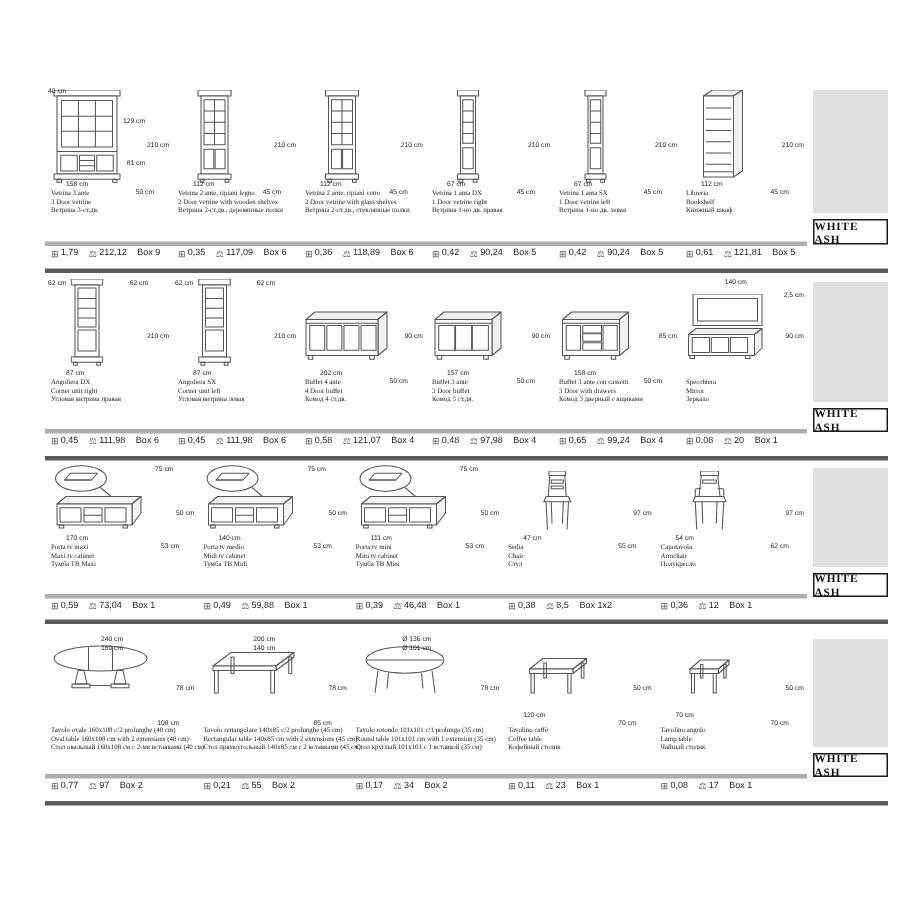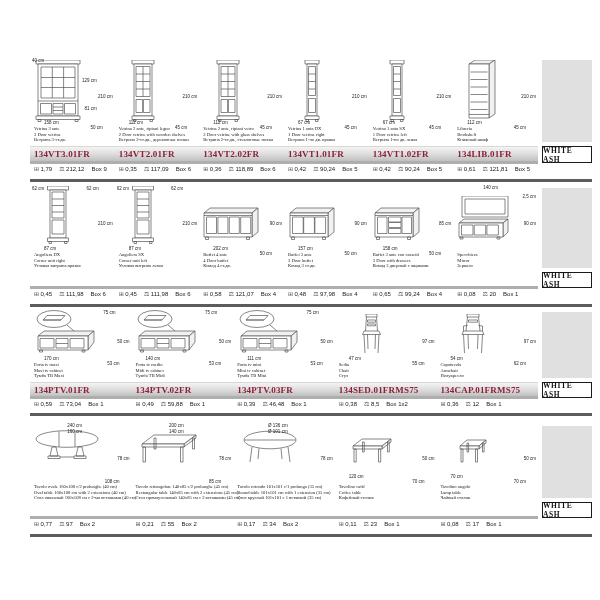--- a/index.html
+++ b/index.html
@@ -191,28 +191,20 @@
         </svg>
         <span class="dim d-b">112 cm</span>
         <span class="dim d-br">45 cm</span>
         <span class="dim d-r">210 cm</span>
         <div class="desc" style="top:68px;left:4px;width:76.7px">
           <div>Libreria</div>
           <div>Bookshelf</div>
           <div>Книжный шкаф</div>
         </div>
       </div>
-      <div class="codebar" style="top:88px;height:15px">
-        <span class="code" style="left:4.0px;line-height:15px">134VT3.01FR</span>
-        <span class="code" style="left:88.7px;line-height:15px">134VT2.01FR</span>
-        <span class="code" style="left:173.3px;line-height:15px">134VT2.02FR</span>
-        <span class="code" style="left:258.0px;line-height:15px">134VT1.01FR</span>
-        <span class="code" style="left:342.7px;line-height:15px">134VT1.02FR</span>
-        <span class="code" style="left:427.3px;line-height:15px">134LIB.01FR</span>
-      </div>
       <div class="subband" style="top:103px"></div>
       <div class="ash" style="top:88px;height:15px">WHITE ASH</div>
       <div class="spec" style="left:4.0px;top:107px">
         <span class="ico">⊞</span>
         <span class="sv">1,79</span>
         <span class="ico">⚖</span>
         <span class="sv">212,12</span>
         <span class="sv">Box 9</span>
       </div>
       <div class="spec" style="left:88.7px;top:107px">
@@ -576,27 +568,20 @@
         </svg>
         <span class="dim d-r">97 cm</span>
         <span class="dim d-b">54 cm</span>
         <span class="dim d-br">62 cm</span>
         <div class="desc" style="top:52px;left:4px;width:93.6px">
           <div>Capotavola</div>
           <div>Armchair</div>
           <div>Полукресло</div>
         </div>
       </div>
-      <div class="codebar" style="top:72px;height:14px">
-        <span class="code" style="left:4.0px;line-height:14px">134PTV.01FR</span>
-        <span class="code" style="left:105.6px;line-height:14px">134PTV.02FR</span>
-        <span class="code" style="left:207.2px;line-height:14px">134PTV.03FR</span>
-        <span class="code" style="left:308.8px;line-height:14px">134SED.01FRMS75</span>
-        <span class="code" style="left:410.4px;line-height:14px">134CAP.01FRMS75</span>
-      </div>
       <div class="subband" style="top:86px"></div>
       <div class="ash" style="top:72px;height:14px">WHITE ASH</div>
       <div class="spec" style="left:4.0px;top:90px">
         <span class="ico">⊞</span>
         <span class="sv">0,59</span>
         <span class="ico">⚖</span>
         <span class="sv">73,04</span>
         <span class="sv">Box 1</span>
       </div>
       <div class="spec" style="left:105.6px;top:90px">

